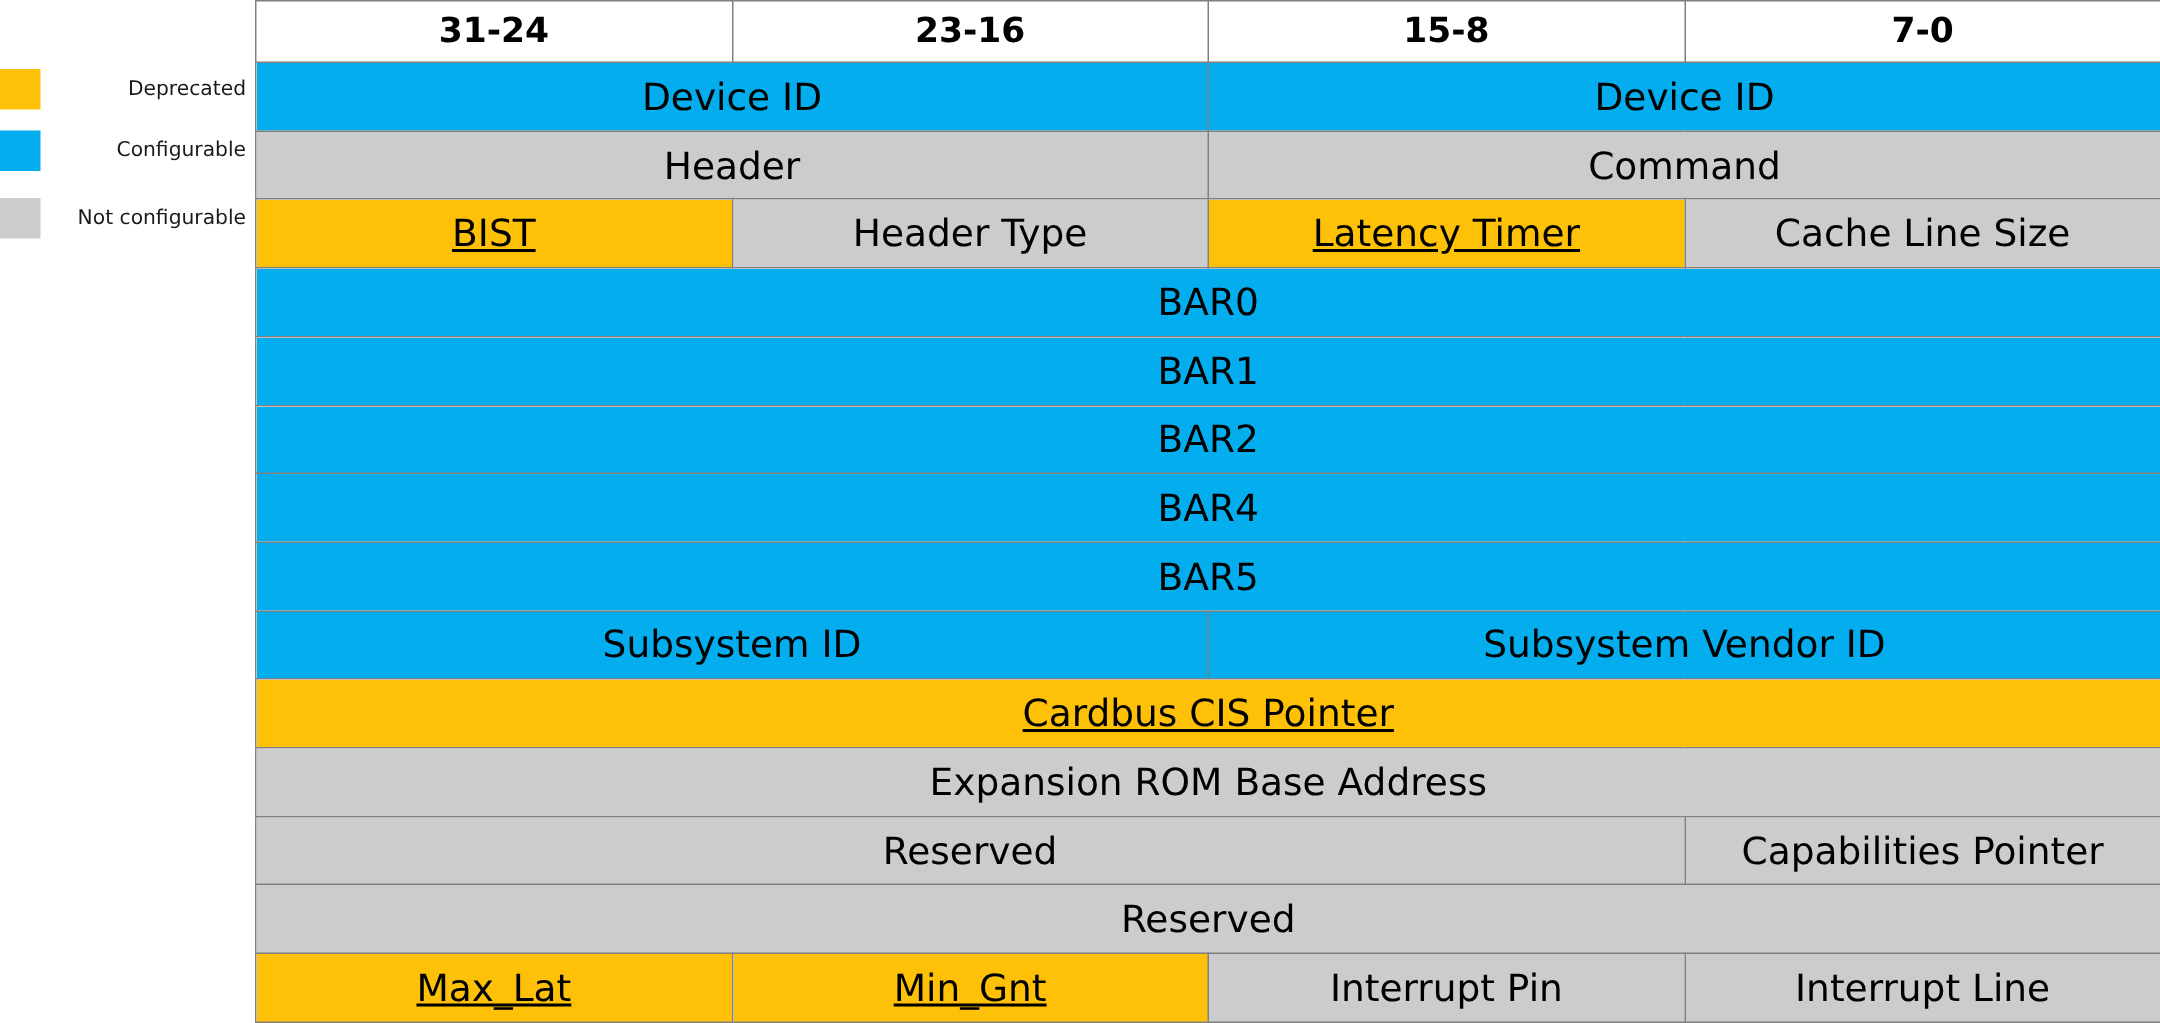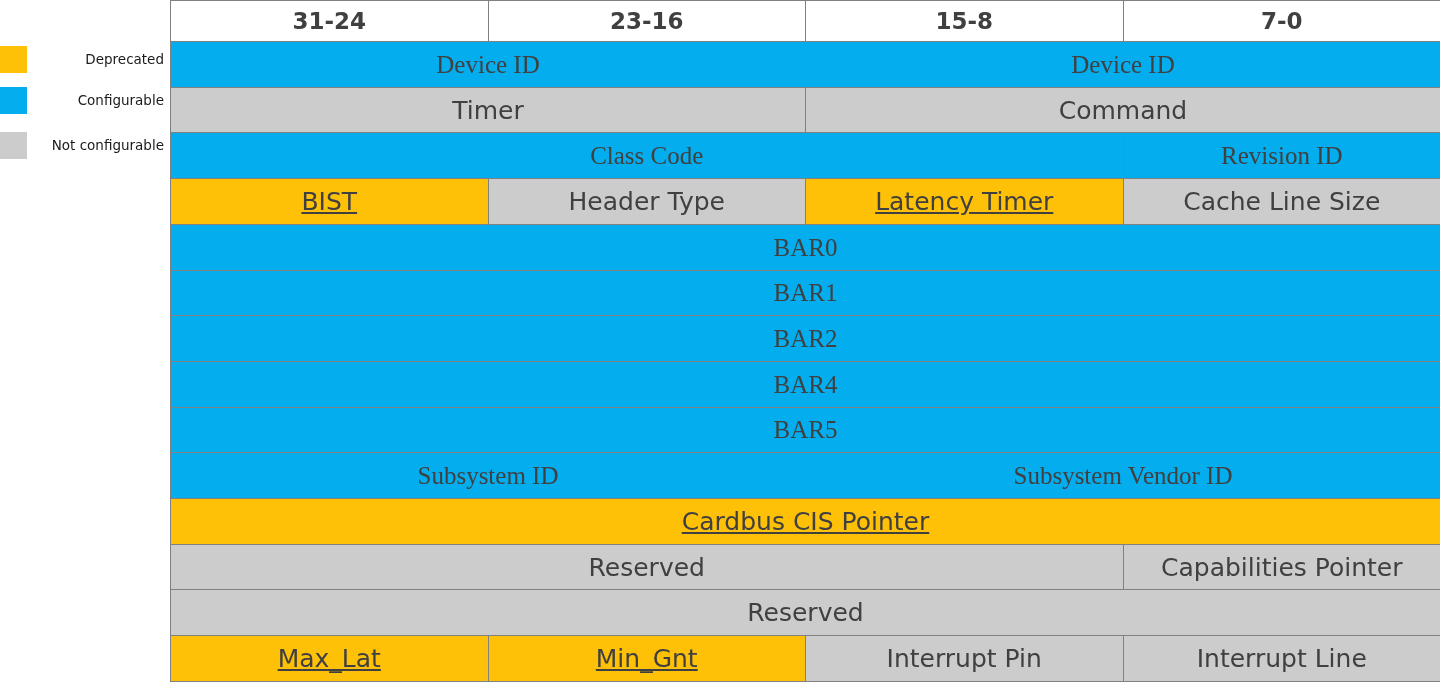--- a/index.html
+++ b/index.html
@@ -59,35 +59,35 @@
   #reg-table col { width: 317.5px; }
 
   #reg-table td, #reg-table th {
     height: 40px;
     padding: 0;
     margin: 0;
     text-align: center;
     vertical-align: middle;
     border: 1px solid #808080;
     font-weight: normal;
-    color: #404040;
+    color: #000000;
     font-size: 25px;
     line-height: 1;
     white-space: nowrap;
     overflow: hidden;
   }
 
   #reg-table thead th {
     background: #ffffff;
     font-weight: bold;
     font-size: 23px;
     border-top: 1px solid #808080;
   }
 
-  td.c-blue  { background: #03ADEE; font-family: Liberation Serif, serif; }
+  td.c-blue  { background: #03ADEE; }
   td.c-amber { background: #FFC107; text-decoration: underline; }
   td.c-grey  { background: #CCCCCC; }
 </style>
 </head>
 <body>
 
 <div id="legend">
     <div class="legend-row" style="top: 46px;">
       <div class="legend-swatch" style="background: rgb(255, 193, 7);"></div>
       <div class="legend-label">Deprecated</div>
@@ -116,26 +116,22 @@
         <th>15-8</th>
         <th>7-0</th>
       </tr>
   </thead>
   <tbody>
       <tr>
         <td class="c-blue" colspan="2">Device  ID</td>
         <td class="c-blue" colspan="2">Device ID</td>
       </tr>
       <tr>
-        <td class="c-grey" colspan="2">Timer</td>
+        <td class="c-grey" colspan="2">Header</td>
         <td class="c-grey" colspan="2">Command</td>
-      </tr>
-      <tr>
-        <td class="c-blue" colspan="3">Class Code</td>
-        <td class="c-blue">Revision ID</td>
       </tr>
       <tr>
         <td class="c-amber">BIST</td>
         <td class="c-grey">Header Type</td>
         <td class="c-amber">Latency Timer</td>
         <td class="c-grey">Cache Line Size</td>
       </tr>
       <tr>
         <td class="c-blue" colspan="4">BAR0</td>
       </tr>
@@ -152,20 +148,23 @@
         <td class="c-blue" colspan="4">BAR5</td>
       </tr>
       <tr>
         <td class="c-blue" colspan="2">Subsystem ID</td>
         <td class="c-blue" colspan="2">Subsystem Vendor ID</td>
       </tr>
       <tr>
         <td class="c-amber" colspan="4">Cardbus CIS Pointer</td>
       </tr>
       <tr>
+        <td class="c-grey" colspan="4">Expansion ROM Base Address</td>
+      </tr>
+      <tr>
         <td class="c-grey" colspan="3">Reserved</td>
         <td class="c-grey">Capabilities Pointer</td>
       </tr>
       <tr>
         <td class="c-grey" colspan="4">Reserved</td>
       </tr>
       <tr>
         <td class="c-amber">Max_Lat</td>
         <td class="c-amber">Min_Gnt</td>
         <td class="c-grey">Interrupt Pin</td>

